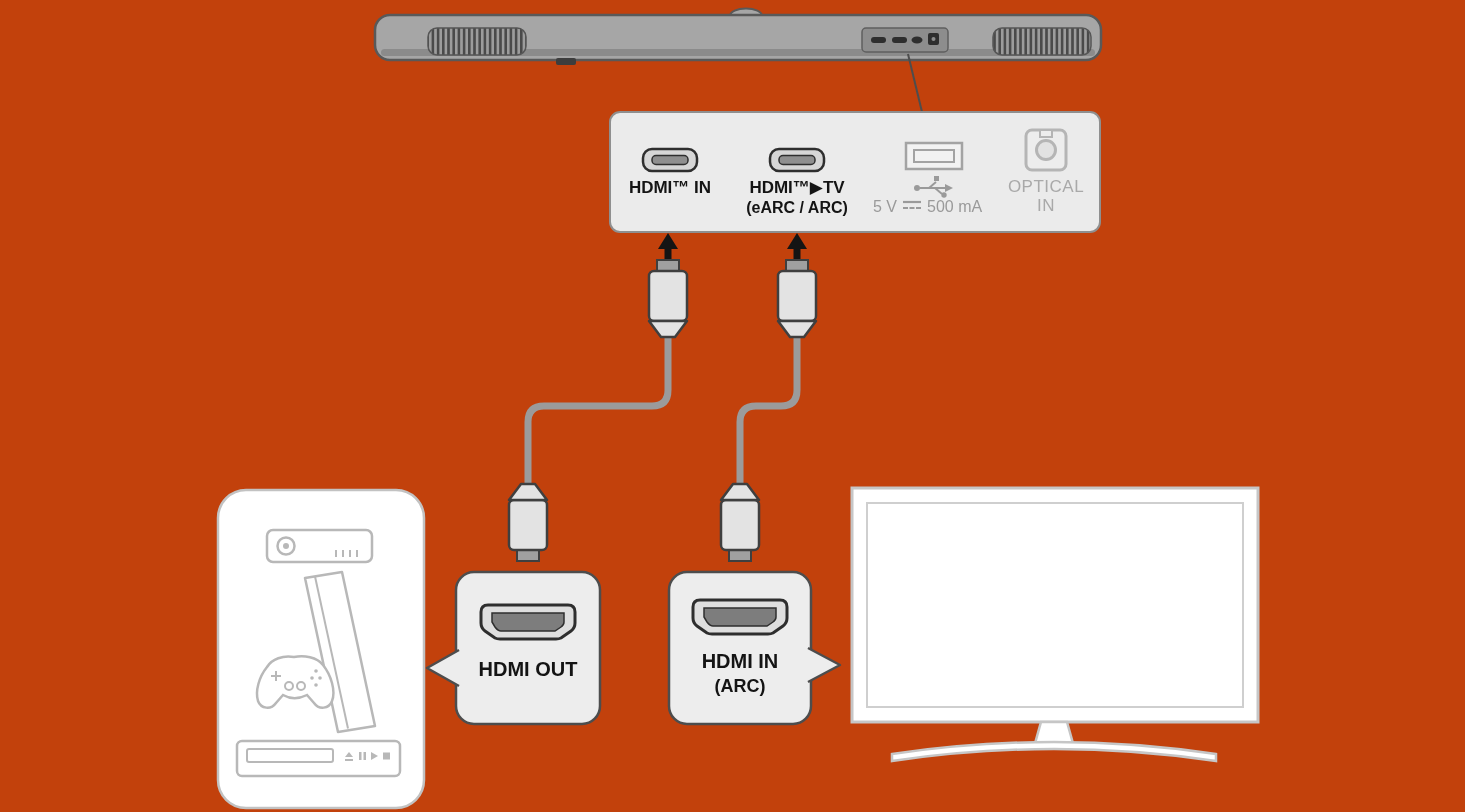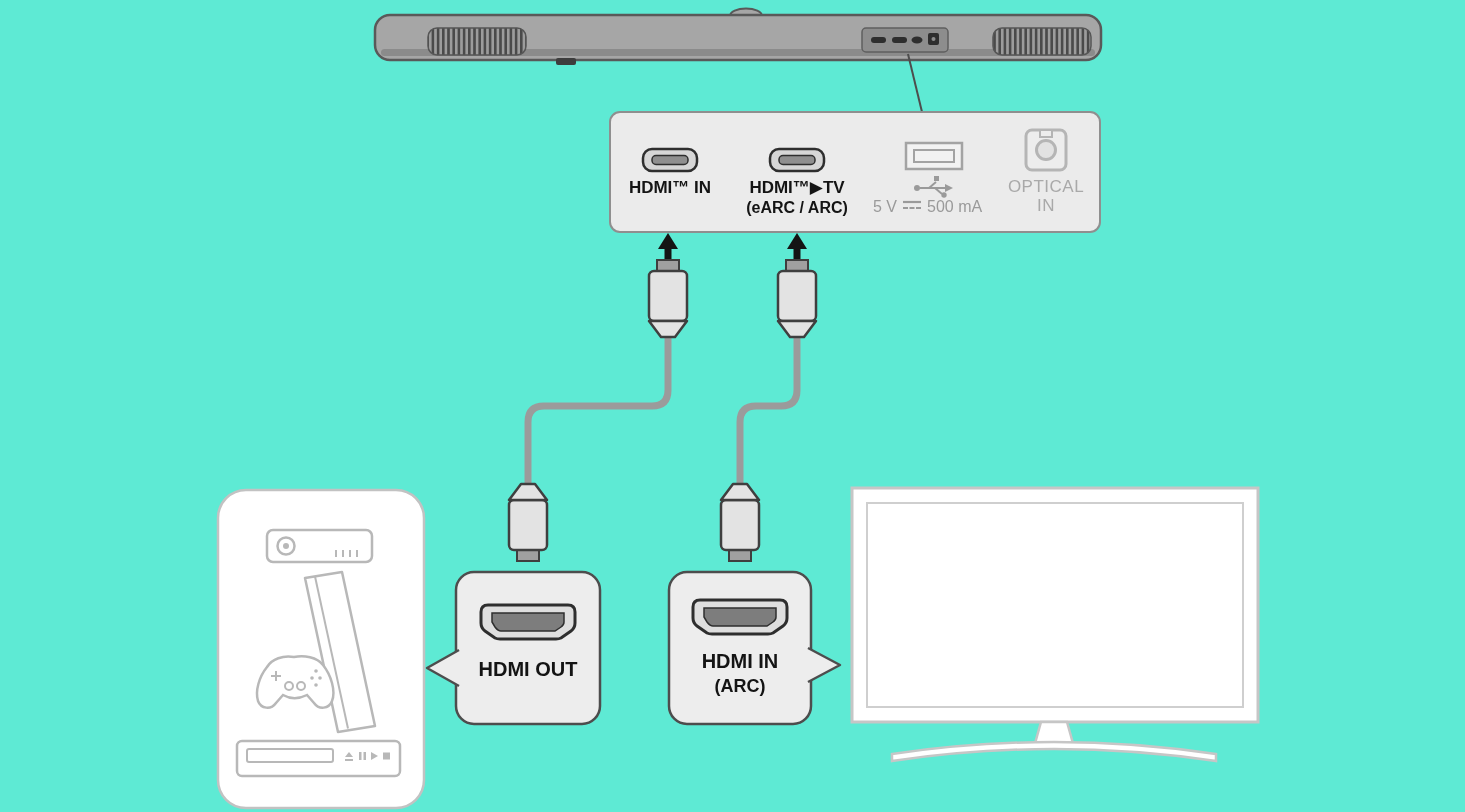--- a/index.html
+++ b/index.html
@@ -1,16 +1,16 @@
 <!DOCTYPE html>
 <html><head>
 <meta charset="utf-8">
 <style>
   html, body { margin: 0; padding: 0; background: #ffffff; }
-  .stage { position: relative; width: 1465px; height: 812px; background: #5eead4; overflow: hidden; }
+  .stage { position: relative; width: 1465px; height: 812px; background: #c2410c; overflow: hidden; }
   svg { display: block; }
   text { font-family: "Liberation Sans", "DejaVu Sans", sans-serif; }
   .port-lbl   { font-size: 17px; font-weight: bold; fill: #141414; }
   .port-sub   { font-size: 16px; font-weight: bold; fill: #141414; }
   .muted-lbl  { font-size: 16px; fill: #9a9a9a; }
   .optical-lbl{ font-size: 17px; fill: #a9a9a9; letter-spacing: 0.5px; }
   .box-lbl    { font-size: 20px; font-weight: bold; fill: #141414; }
   .box-sub    { font-size: 18px; font-weight: bold; fill: #141414; }
 </style>
 </head>

